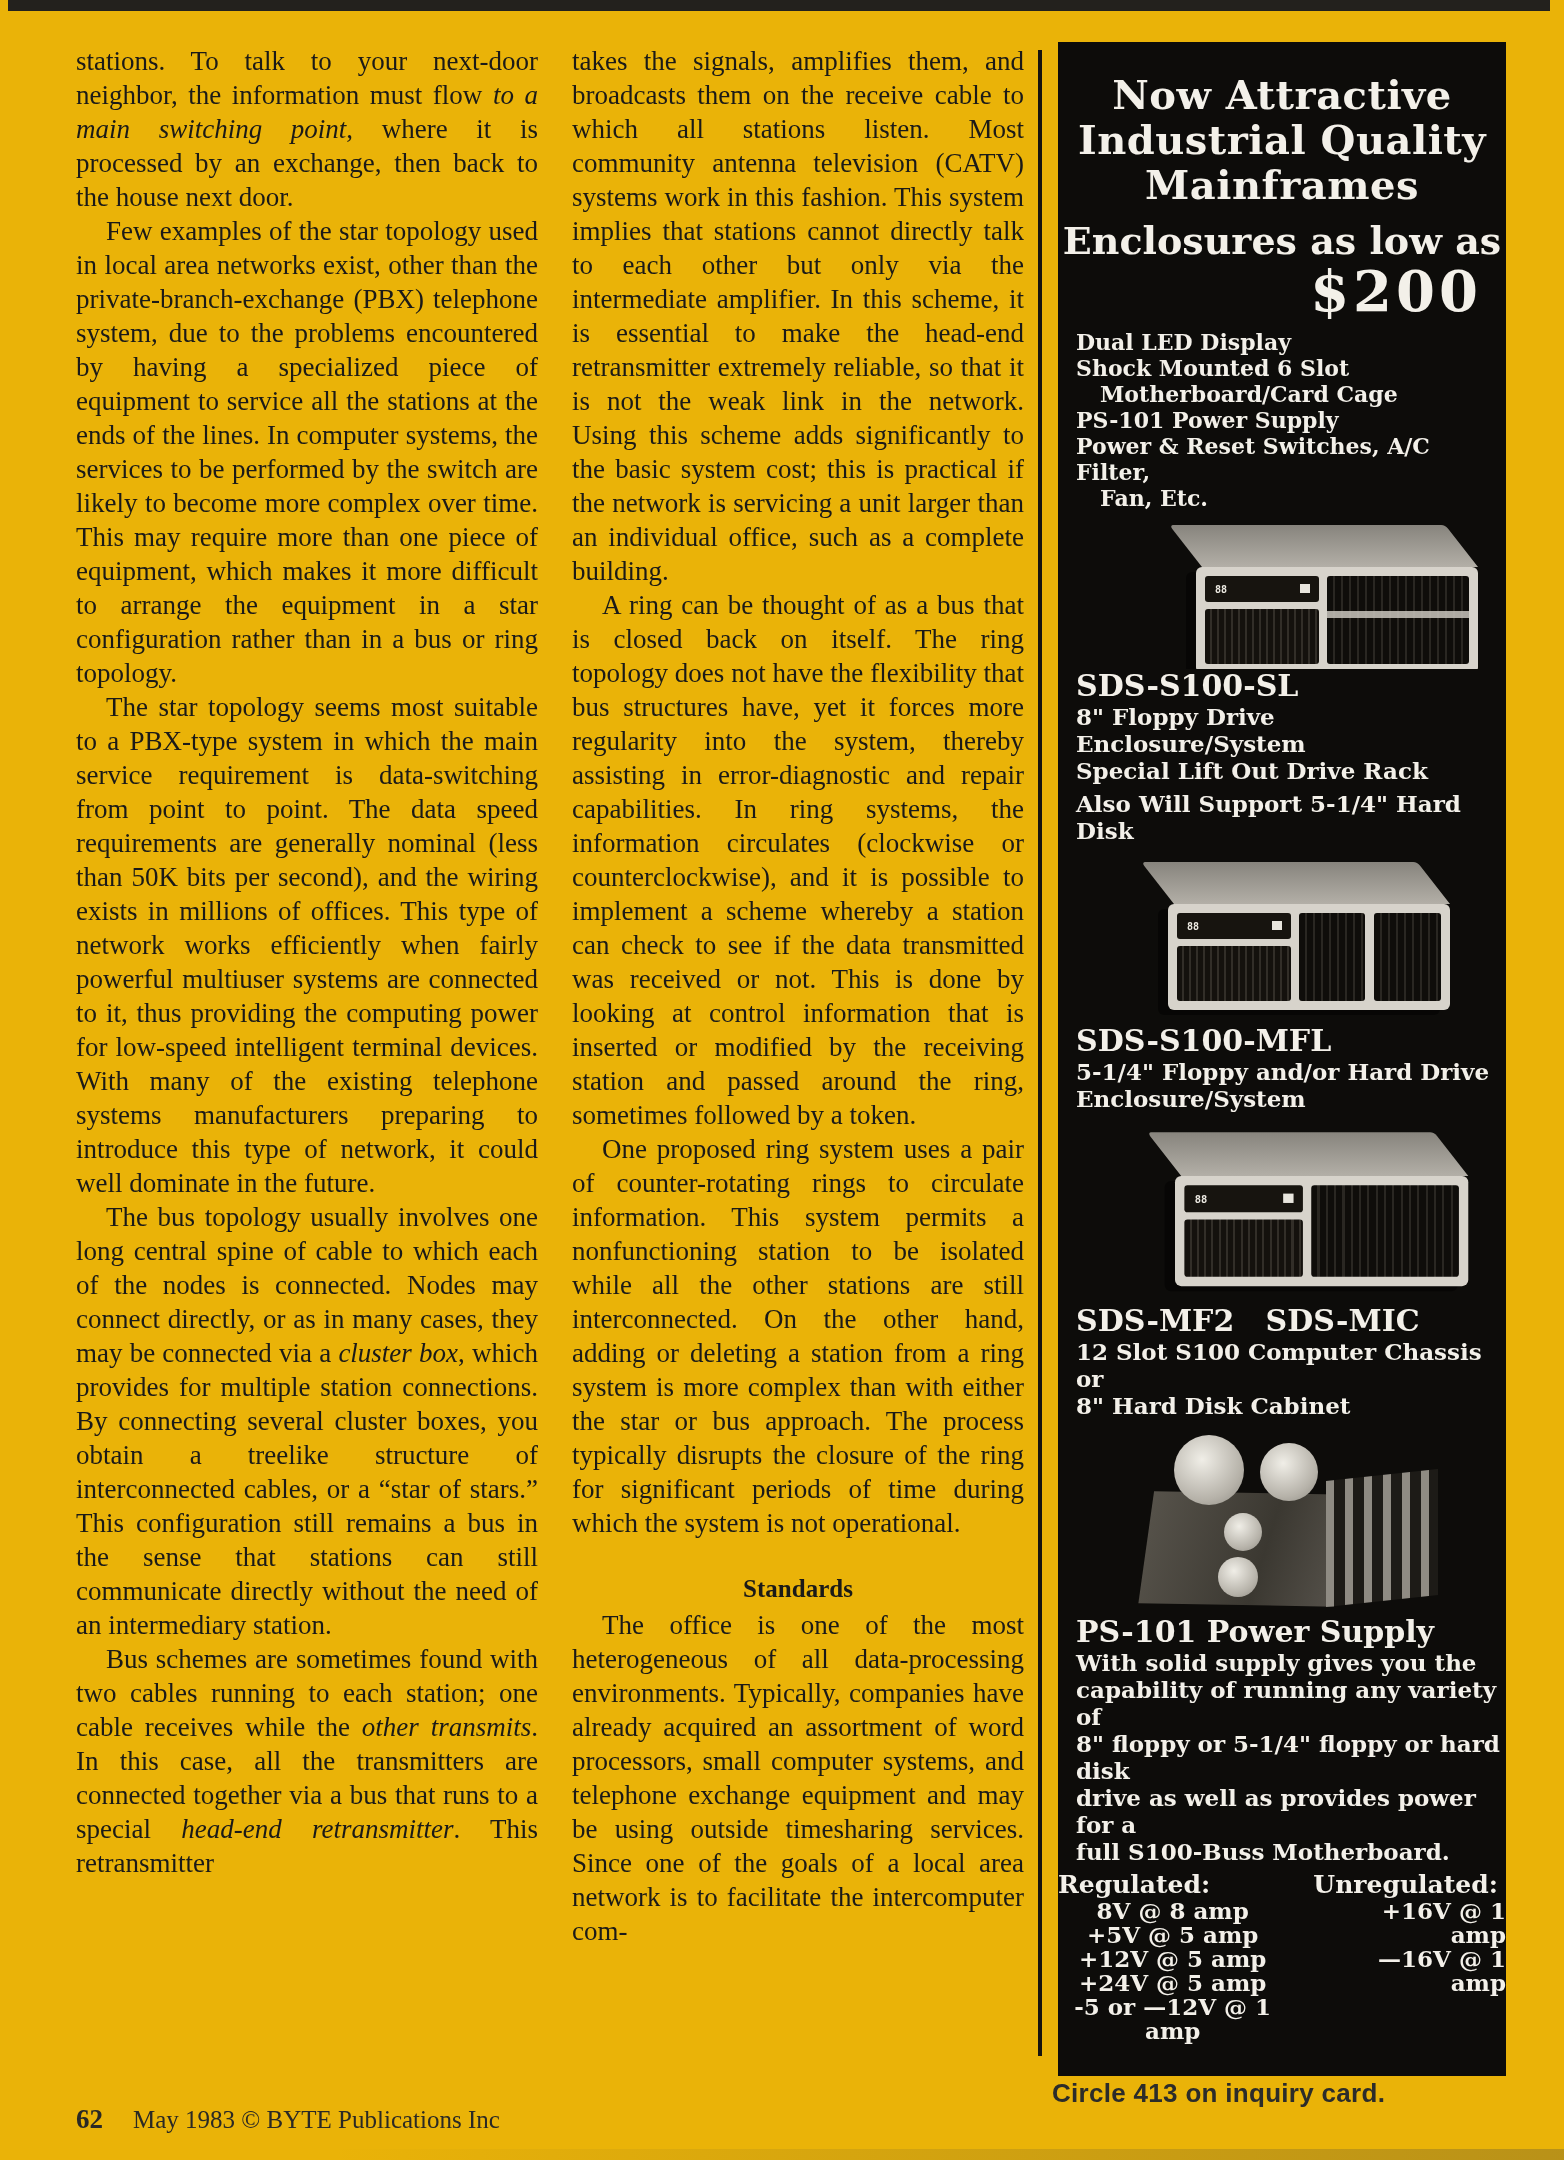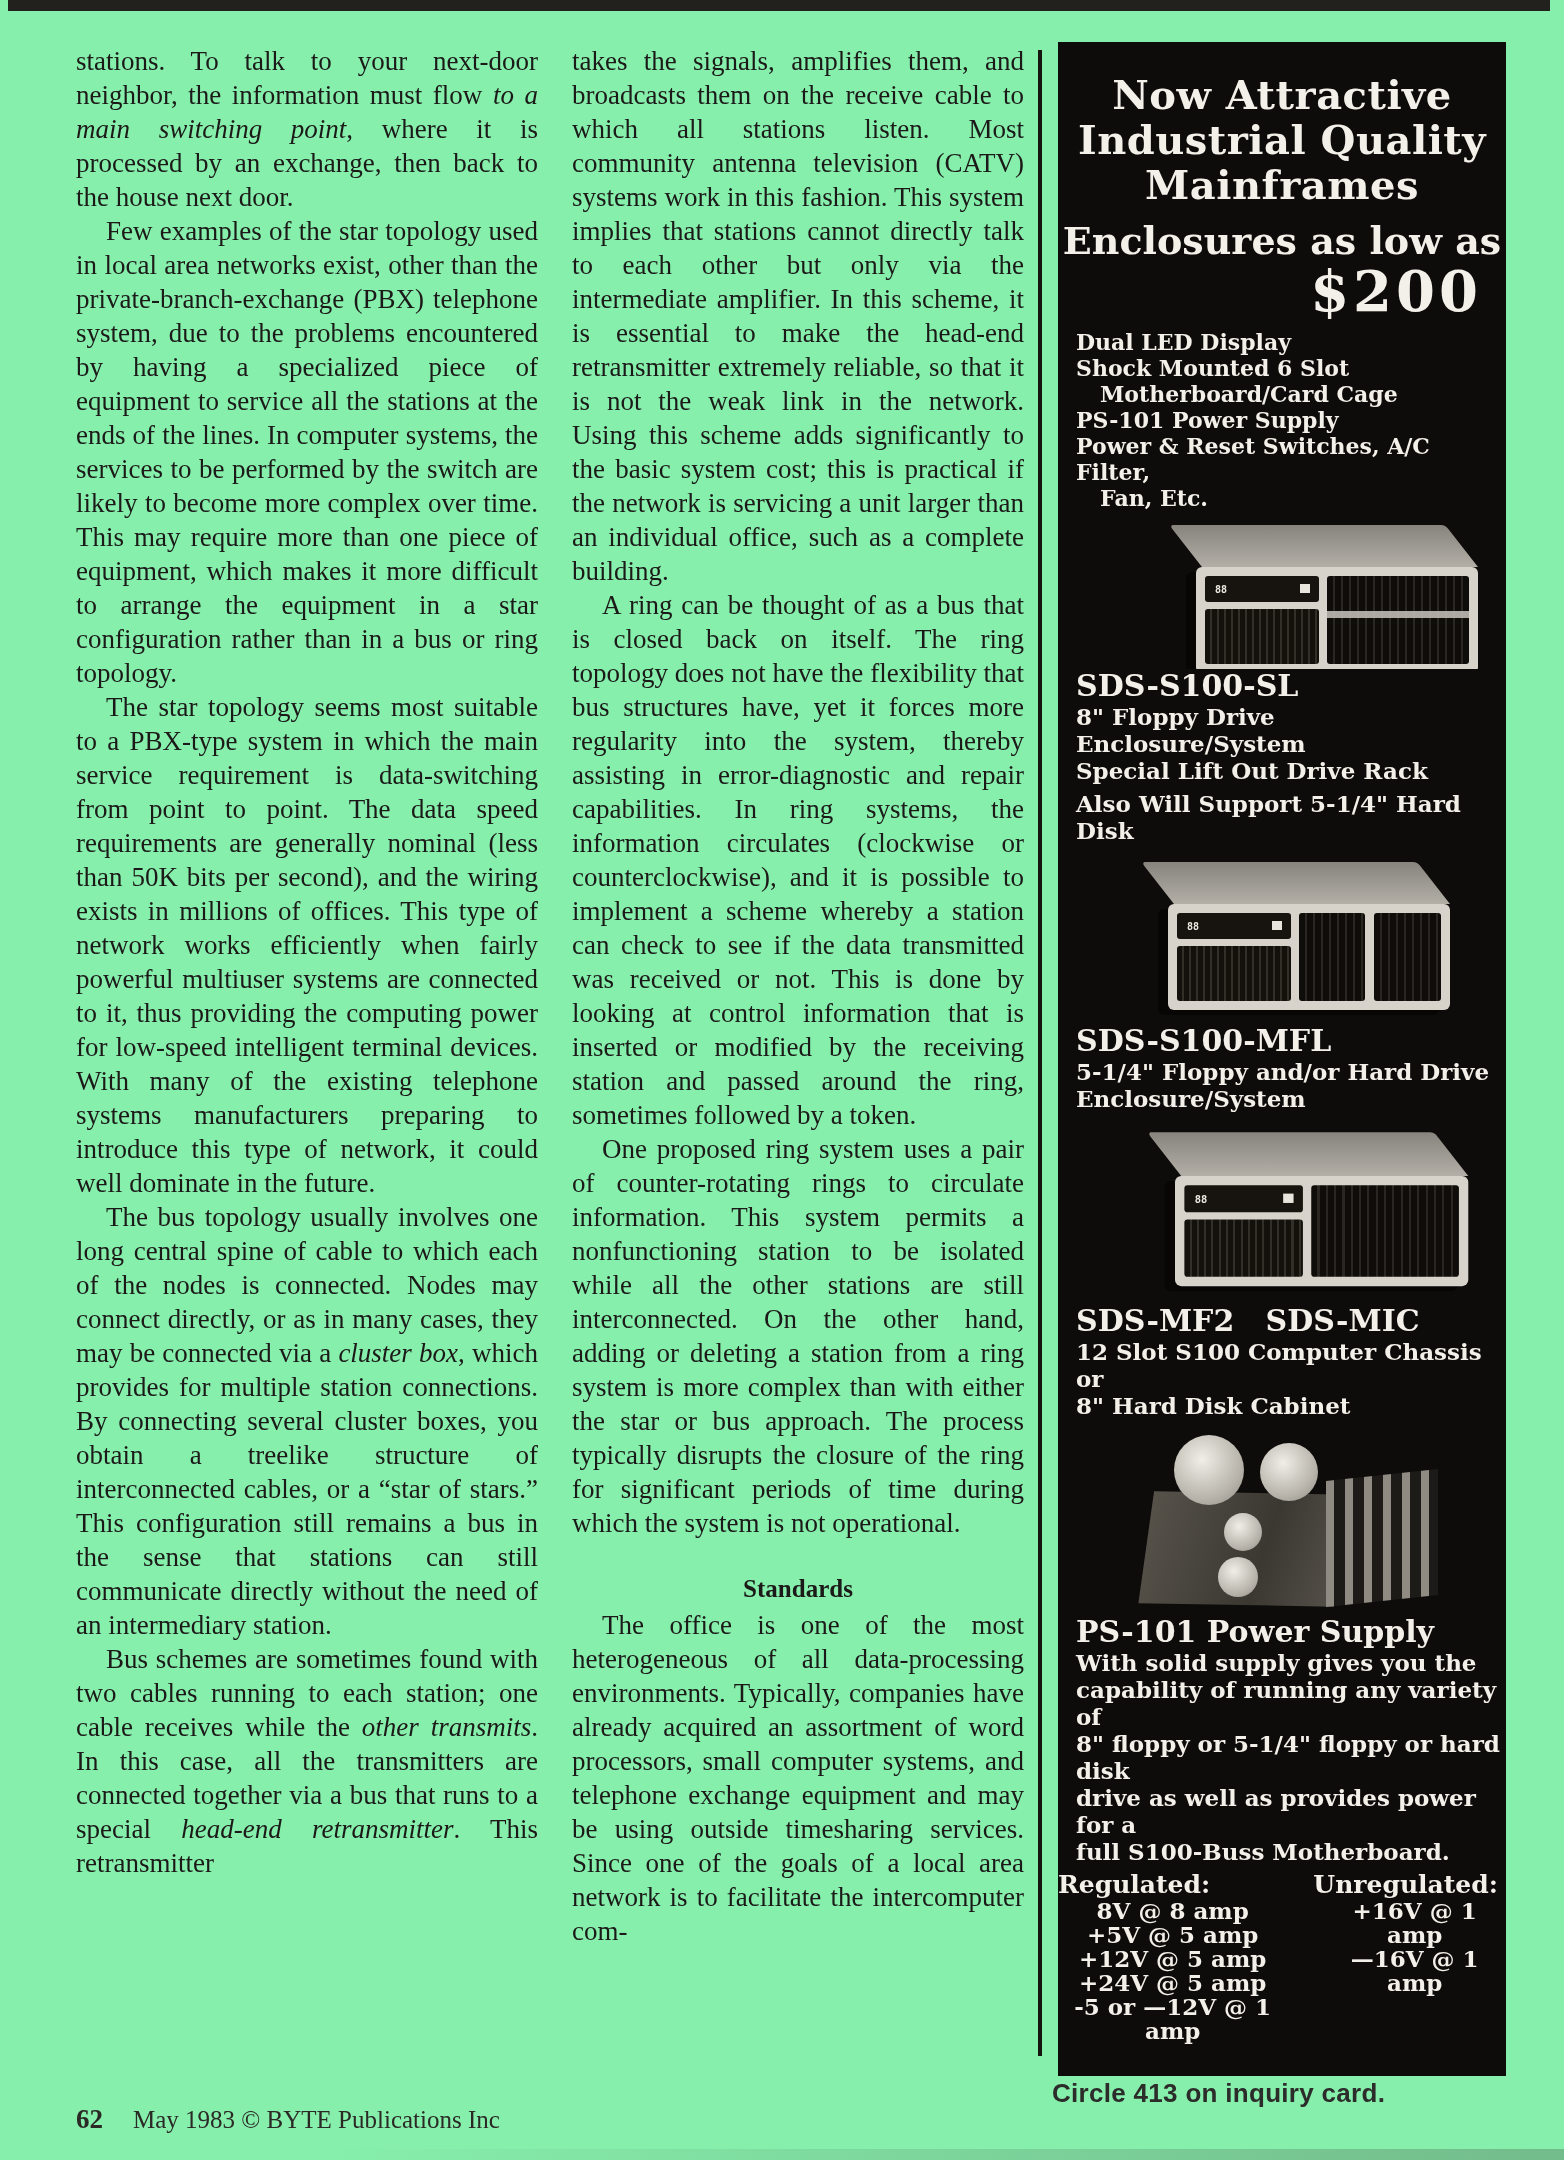--- a/index.html
+++ b/index.html
@@ -1,16 +1,16 @@
 <!DOCTYPE html>
 <html><head>
 <meta charset="utf-8">
 <style>
   html,body { margin:0; padding:0; background:#888; }
-  .page { position:relative; width:1564px; height:2160px; background:#86efac; overflow:hidden;
+  .page { position:relative; width:1564px; height:2160px; background:#eab308; overflow:hidden;
           font-family:"Liberation Serif", serif; color:#1b1a18; }
   .scan-top { position:absolute; left:8px; top:0; width:1542px; height:11px; background:#23211d; }
   .scan-bottom { position:absolute; left:330px; top:2149px; width:1234px; height:11px;
                  background:linear-gradient(90deg, rgba(70,68,62,0), rgba(70,68,62,0.30)); }
 
   
   .col { position:absolute; top:44px; font-size:27px; line-height:34px; text-align:justify; }
   .col-left { left:76px;  width:462px; }
   .col-mid  { left:572px; width:452px; }
   .col p { margin:0; }
@@ -46,21 +46,21 @@
   .prod-lines { font-size:23px; line-height:27px; }
   .prod-1 .prod-lines div:last-child { margin-top:6px; }
 
   
   .pt-wrap { display:flex; margin-top:6px; }
   .pt-col { font-size:23px; }
   .pt-left  { width:57%; }
   .pt-right { width:43%; }
   .pt-label { font-size:25px; line-height:28px; text-align:left; }
   .pt-left  .pt-items { text-align:center; padding-right:26px; line-height:24px; }
-  .pt-right .pt-items { text-align:center; padding-left:10px; line-height:24px; }
+  .pt-right .pt-items { text-align:right; padding-left:10px; line-height:24px; }
 
   
   .machine { position:relative; width:330px; height:160px; margin-left:auto; margin-right:20px; }
   .photo-2 .machine { margin-right:48px; }
   .photo-3 .machine { margin-right:36px; transform:scale(1.04); transform-origin:center top; }
   .m-top   { position:absolute; left:46px; top:6px; width:276px; height:42px;
              transform:skewX(38deg); transform-origin:0 100%;
              background:linear-gradient(#87847d, #b3afa7); border-radius:4px 4px 0 0; }
   .m-front { position:absolute; left:40px; top:48px; width:282px; height:106px;
              background:#d7d3cb; border-radius:6px; box-shadow:-10px 5px 0 rgba(0,0,0,0.45);

